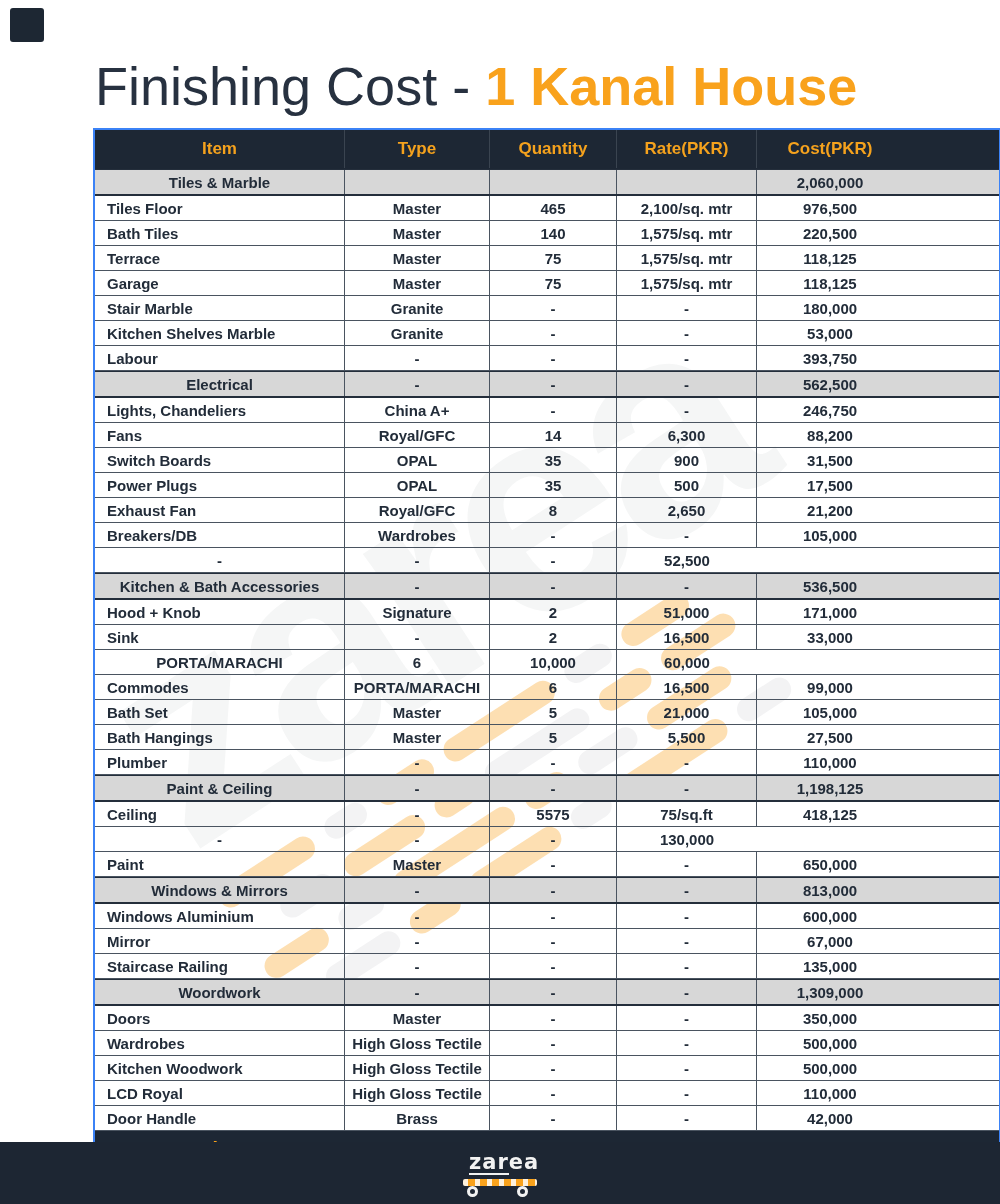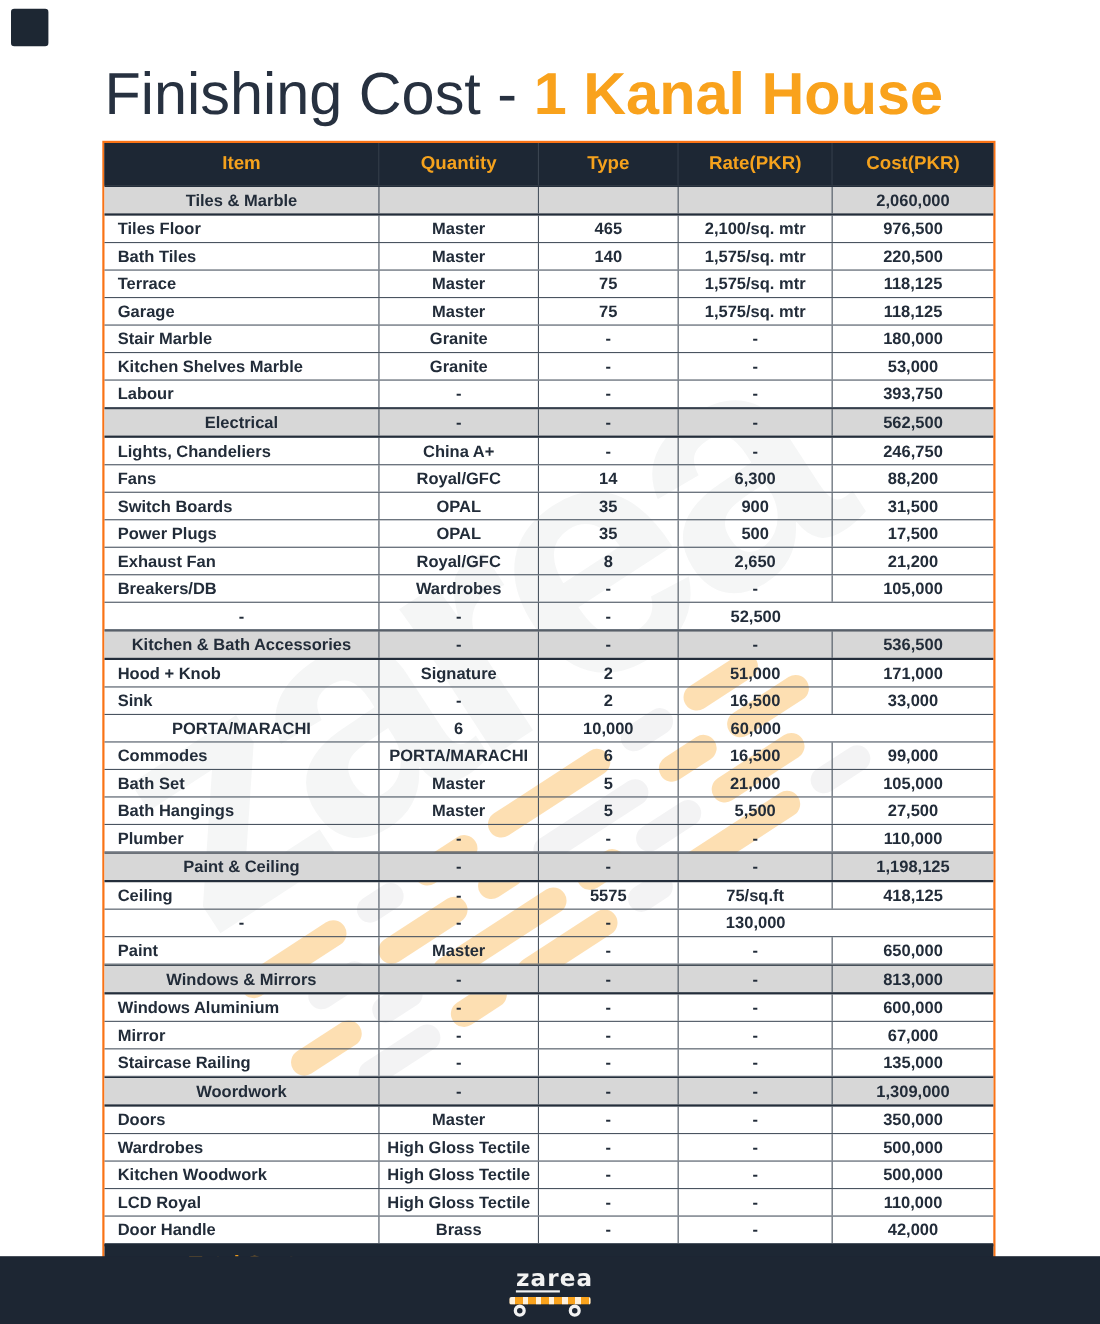--- a/index.html
+++ b/index.html
@@ -19,22 +19,22 @@
   .wm-rot{position:absolute;left:70px;top:60px;width:860px;transform:rotate(-33deg);
         transform-origin:50% 50%;}
   .wm-text{font-weight:700;font-size:300px;line-height:260px;color:rgba(30,40,55,0.045);
         letter-spacing:-14px;white-space:nowrap;}
   .wm-row{display:flex;gap:16px;margin-top:18px;}
   .pill{height:24px;border-radius:12px;flex:none;}
   .pill.o{background:rgba(249,162,28,0.34);}
   .pill.g{background:rgba(30,40,55,0.055);}
 
   
-  .cost-table{position:absolute;left:93px;top:128px;width:812px;z-index:1;
-        border:2px solid #f97316;box-sizing:border-box;}
+  .cost-table{position:absolute;left:93px;top:128px;width:908px;z-index:1;
+        border:2px solid #3b82f6;box-sizing:border-box;}
   .trow{display:grid;grid-template-columns:250px 145px 127px 140px 146px;
         border-bottom:1px solid #4a5460;}
   .trow:last-child{border-bottom:none;}
   .tcell{display:flex;align-items:center;justify-content:center;
         border-right:1px solid #4a5460;box-sizing:border-box;
         font-size:15px;font-weight:700;color:#222c39;height:24px;overflow:hidden;white-space:nowrap;}
   .tcell:last-child{border-right:none;text-align:center;}
   .tcell.item{justify-content:flex-start;padding-left:12px;}
 
   .trow.header{height:38px;background:#1d2734;border-bottom:1px solid #1d2734;}
@@ -108,22 +108,22 @@
             <div class="pill o" style="width: 122px;"></div>
             <div class="pill g" style="width: 60px;"></div>
           </div>
         </div>
     </div>
   </div>
 
   <div class="cost-table" id="cost-table">
       <div class="trow header">
         <div class="tcell">Item</div>
+        <div class="tcell">Type</div>
         <div class="tcell">Quantity</div>
-        <div class="tcell">Type</div>
         <div class="tcell">Rate(PKR)</div>
         <div class="tcell">Cost(PKR)</div>
       </div>
       <div class="trow section">
         <div class="tcell item">Tiles &amp; Marble</div>
         <div class="tcell"></div>
         <div class="tcell"></div>
         <div class="tcell"></div>
         <div class="tcell">2,060,000</div>
       </div>

